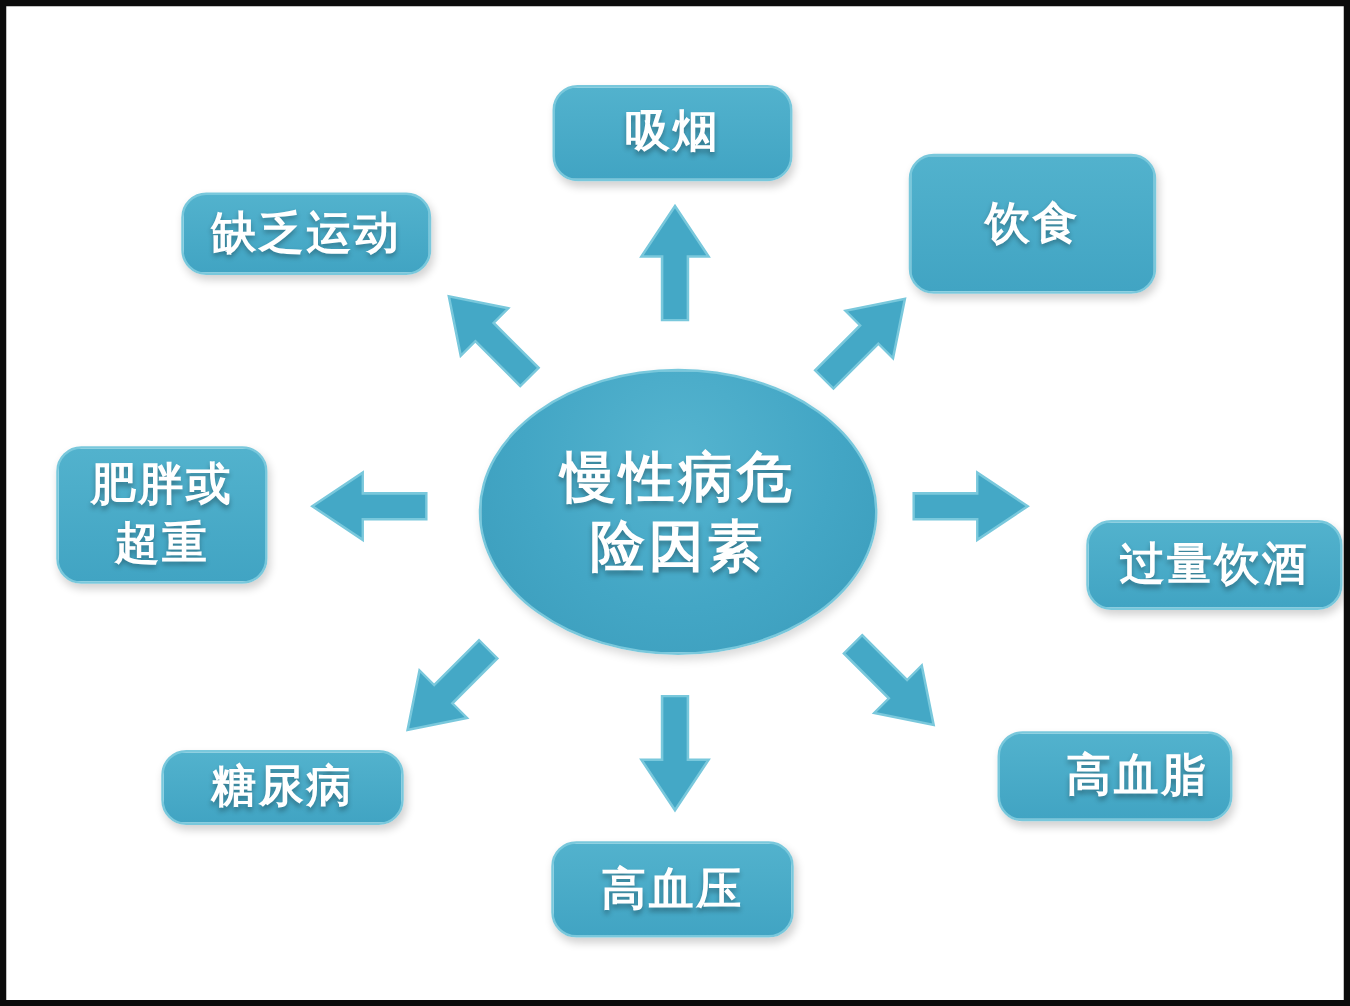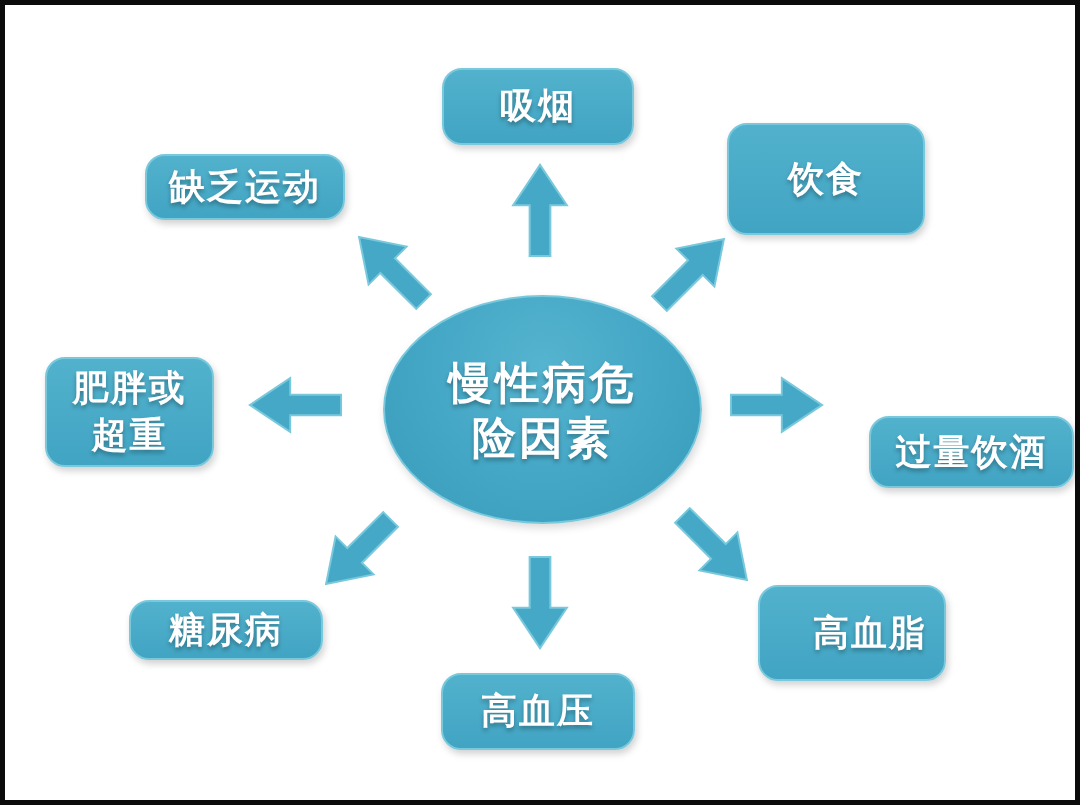--- a/index.html
+++ b/index.html
@@ -53,21 +53,21 @@
   }
   .node .line { display: block; }
 
   .node-top          { left: 437px; top: 63px;  width: 192px; height: 77px;  }
   .node-top-left     { left: 140px; top: 149px; width: 200px; height: 66px;  }
   .node-top-right    { left: 722px; top: 118px; width: 198px; height: 112px; }
   .node-left         { left: 40px;  top: 352px; width: 169px; height: 110px; }
   .node-right        { left: 864px; top: 363px; width: 205px; height: 72px; margin-top: 48px;  }
   .node-bottom-left  { left: 124px; top: 579px; width: 194px; height: 60px; margin-top: 16px;  }
   .node-bottom       { left: 436px; top: 668px; width: 194px; height: 77px; font-family: Liberation Serif, serif;  }
-  .node-bottom-right { left: 753px; top: 580px; width: 188px; height: 96px; padding-left: 36px;  }
+  .node-bottom-right { left: 793px; top: 580px; width: 188px; height: 72px; padding-left: 36px;  }
 
   
   .arrow {
     position: absolute;
     width: 96px; height: 62px;
   }
   .arrow svg {
     width: 100%; height: 100%;
     display: block;
     fill: #44a8c6;

